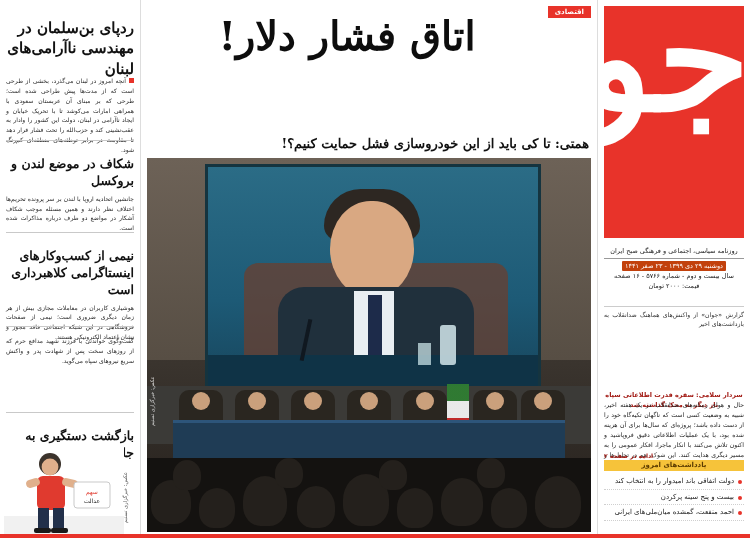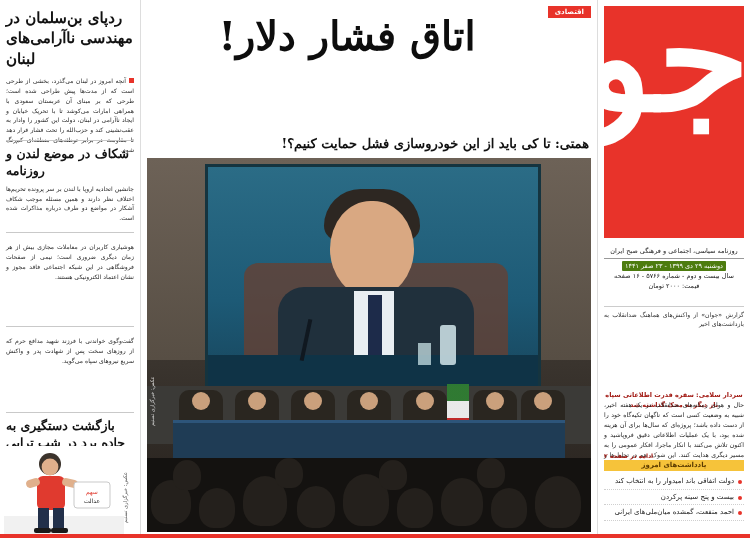--- a/index.html
+++ b/index.html
@@ -56,21 +56,21 @@
     text-align: center;
     color: #222;
   }
   .masthead-meta .rule {
     height: 1px;
     background: #999;
     margin: 2px 0;
   }
   .masthead-meta .redline {
     display: inline-block;
-    background: #4d7c0f;
+    background: #c2410c;
     color: #fff;
     padding: 0 3px;
     border-radius: 1px;
   }
   .md-kicker {
     position: absolute;
     top: 306px; right: 6px;
     width: 140px;
     font-size: 6.2px;
     line-height: 1.5;
@@ -160,22 +160,23 @@
     width: 140px;
     height: 538px;
     background: #ffffff;
     border-right: 1px solid #ddd;
   }
   .sb-block { position: absolute; left: 6px; width: 128px; }
   .sb-title {
     font-family: "DejaVu Serif", "Liberation Serif", serif;
     font-weight: bold;
     color: #121212;
-    text-align: left;
+    text-align: right;
     line-height: 1.35;
+    margin-top: 10px;
   }
   .sb-text {
     font-size: 6.1px;
     line-height: 1.62;
     text-align: justify;
     color: #2a2a2a;
     margin-top: 4px;
   }
   .sb-rule {
     position: absolute;
@@ -313,26 +314,27 @@
 
     <div class="sb-block" style="top:8px;">
       <div class="sb-title" style="font-size:15px;">ردپای بن‌سلمان در مهندسی ناآرامی‌های لبنان</div>
     </div>
     <div class="sb-block" style="top:72px;">
       <div class="sb-text"><span class="sb-sq"></span><span>آنچه امروز در لبنان می‌گذرد، بخشی از طرحی است که از مدت‌ها پیش طراحی شده است؛ طرحی که بر مبنای آن عربستان سعودی با همراهی امارات می‌کوشد تا با تحریک خیابان و ایجاد ناآرامی در لبنان، دولت این کشور را وادار به عقب‌نشینی کند و حزب‌الله را تحت فشار قرار دهد تا مقاومت در برابر توطئه‌های منطقه‌ای کم‌رنگ شود.</span></div>
     </div>
     <div class="sb-rule" style="top:140px;"></div>
 
     <div class="sb-block" style="top:146px;">
-      <div class="sb-title" style="font-size:12.5px;">شکاف در موضع لندن و روزنامه</div>
+      <div class="sb-title" style="font-size:12.5px;">شکاف در موضع لندن و بروکسل</div>
       <div class="sb-text">جانشین اتحادیه اروپا با لندن بر سر پرونده تحریم‌ها اختلاف نظر دارند و همین مسئله موجب شکاف آشکار در مواضع دو طرف درباره مذاکرات شده است.</div>
     </div>
     <div class="sb-rule" style="top:232px;"></div>
 
     <div class="sb-block" style="top:238px;">
+      <div class="sb-title" style="font-size:12.5px;">نیمی از کسب‌وکارهای اینستاگرامی کلاهبرداری است</div>
       <div class="sb-text">هوشیاری کاربران در معاملات مجازی بیش از هر زمان دیگری ضروری است؛ نیمی از صفحات فروشگاهی در این شبکه اجتماعی فاقد مجوز و نشان اعتماد الکترونیکی هستند.</div>
     </div>
     <div class="sb-rule" style="top:326px;"></div>
 
     <div class="sb-block" style="top:332px;">
       <div class="sb-text">گفت‌وگوی خواندنی با فرزند شهید مدافع حرم که از روزهای سخت پس از شهادت پدر و واکنش سریع نیروهای سپاه می‌گوید.</div>
     </div>
     <div class="sb-rule" style="top:412px;"></div>
 
     <div class="sb-block" style="top:418px;">

